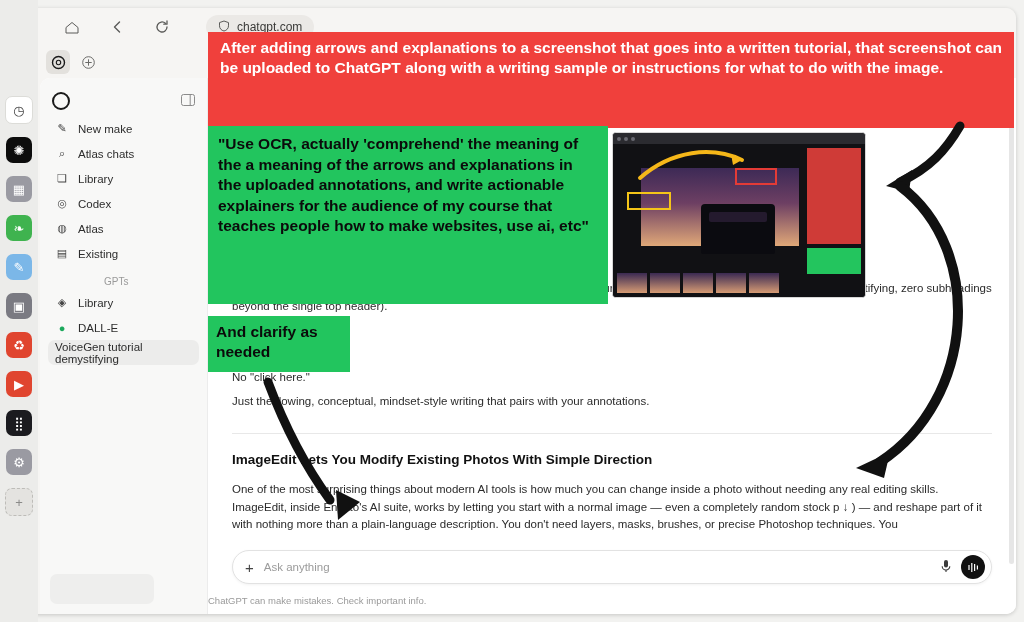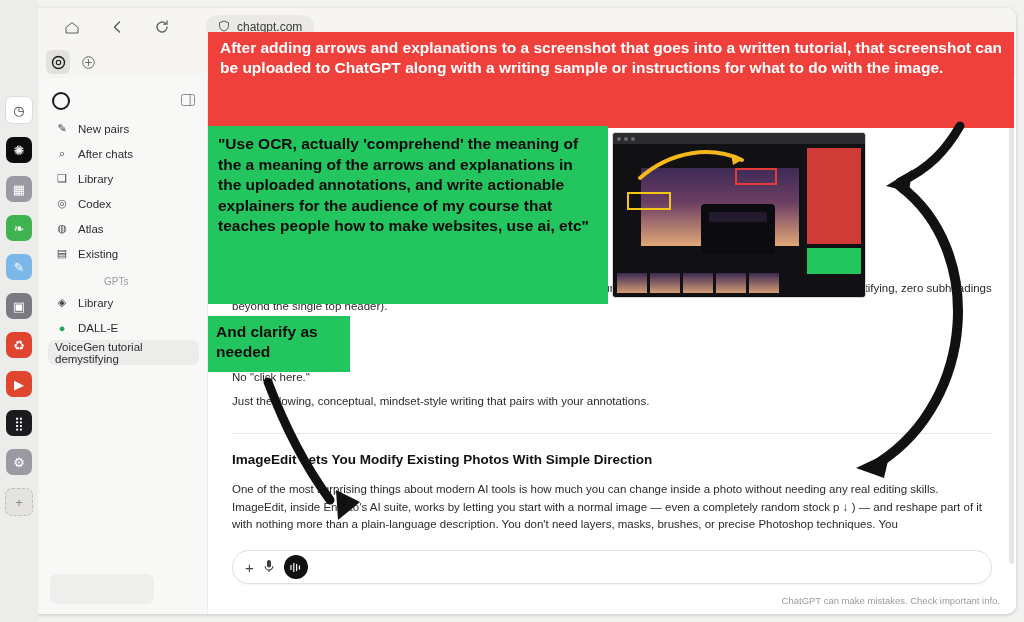--- a/index.html
+++ b/index.html
@@ -89,21 +89,21 @@
     position:absolute;left:24px;right:24px;bottom:30px;height:34px;
     border:1px solid #e2e2e2;border-radius:18px;background:#fff;
     display:flex;align-items:center;gap:10px;padding:0 6px 0 12px;box-sizing:border-box;
     box-shadow:0 1px 3px rgba(0,0,0,.05);
   }
   #composer .plus{font-size:15px;color:#444;}
   #composer .ph{flex:1;font-size:11.5px;color:#9b9b9b;}
   #composer .mic{font-size:12px;color:#444;}
   #composer .send{width:24px;height:24px;border-radius:50%;background:#111;color:#fff;display:flex;align-items:center;justify-content:center;font-size:11px;}
   #footnote{
-    position:absolute;left:0;right:16px;bottom:8px;text-align:right;font-size:9.5px;color:#9a9a9a;
+    position:absolute;left:0;right:0;bottom:8px;text-align:left;font-size:9.5px;color:#9a9a9a;
   }
   
   #vscroll{position:absolute;right:2px;top:46px;width:5px;height:440px;background:#e6e6e6;border-radius:3px;}
   
   #ann-red{
     position:absolute;left:208px;top:32px;width:806px;height:96px;background:#f0403c;
     color:#fff;font-weight:bold;font-size:15.5px;line-height:1.32;
     padding:6px 10px 6px 12px;box-sizing:border-box;z-index:30;
   }
   #ann-green1{
@@ -214,25 +214,25 @@
         <div class="sb-panel-ico">
           <svg width="14" height="12" viewBox="0 0 14 12">
               <rect x="0.5" y="0.5" width="13" height="11" rx="2" fill="none" stroke="#8b8b8b"></rect>
               <line x1="9.2" y1="0.5" x2="9.2" y2="11.5" stroke="#8b8b8b"></line>
             </svg>
         </div>
       </div>
 
       <div class="sb-item">
         <span class="ico">✎</span>
-        <span>New pairs</span>
+        <span>New make</span>
       </div>
       <div class="sb-item">
         <span class="ico">⌕</span>
-        <span>After chats</span>
+        <span>Atlas chats</span>
       </div>
       <div class="sb-item">
         <span class="ico">❏</span>
         <span>Library</span>
       </div>
       <div class="sb-item">
         <span class="ico">◎</span>
         <span>Codex</span>
       </div>
       <div class="sb-item">
@@ -268,20 +268,21 @@
         <p class="para">No steps.</p>
         <p class="para">No "click here."</p>
         <p class="para">Just the flowing, conceptual, mindset-style writing that pairs with your annotations.</p>
         <div class="divider"></div>
         <p class="sec-title">ImageEdit Lets You Modify Existing Photos With Simple Direction</p>
         <p class="para">One of the most surprising things about modern AI tools is how much you can change inside a photo without needing any real editing skills. ImageEdit, inside Envato's AI suite, works by letting you start with a normal image — even a completely random stock p ↓ ) — and reshape part of it with nothing more than a plain-language description. You don't need layers, masks, brushes, or precise Photoshop techniques. You</p>
       </div>
 
       <div id="composer">
         <span class="plus">+</span>
+        <span class="ph">Ask anything</span>
         <span class="mic">
           <svg width="10" height="14" viewBox="0 0 10 14">
               <rect x="3" y="1" width="4" height="7.5" rx="2" fill="#3b3b3b"></rect>
               <path d="M1.2 7.2a3.8 3.8 0 0 0 7.6 0" fill="none" stroke="#3b3b3b" stroke-width="1.1"></path>
               <line x1="5" y1="11" x2="5" y2="13" stroke="#3b3b3b" stroke-width="1.1"></line>
             </svg>
         </span>
         <span class="send">
           <svg width="13" height="13" viewBox="0 0 13 13">
               <line x1="2" y1="4" x2="2" y2="9" stroke="#fff" stroke-width="1.2"></line>

